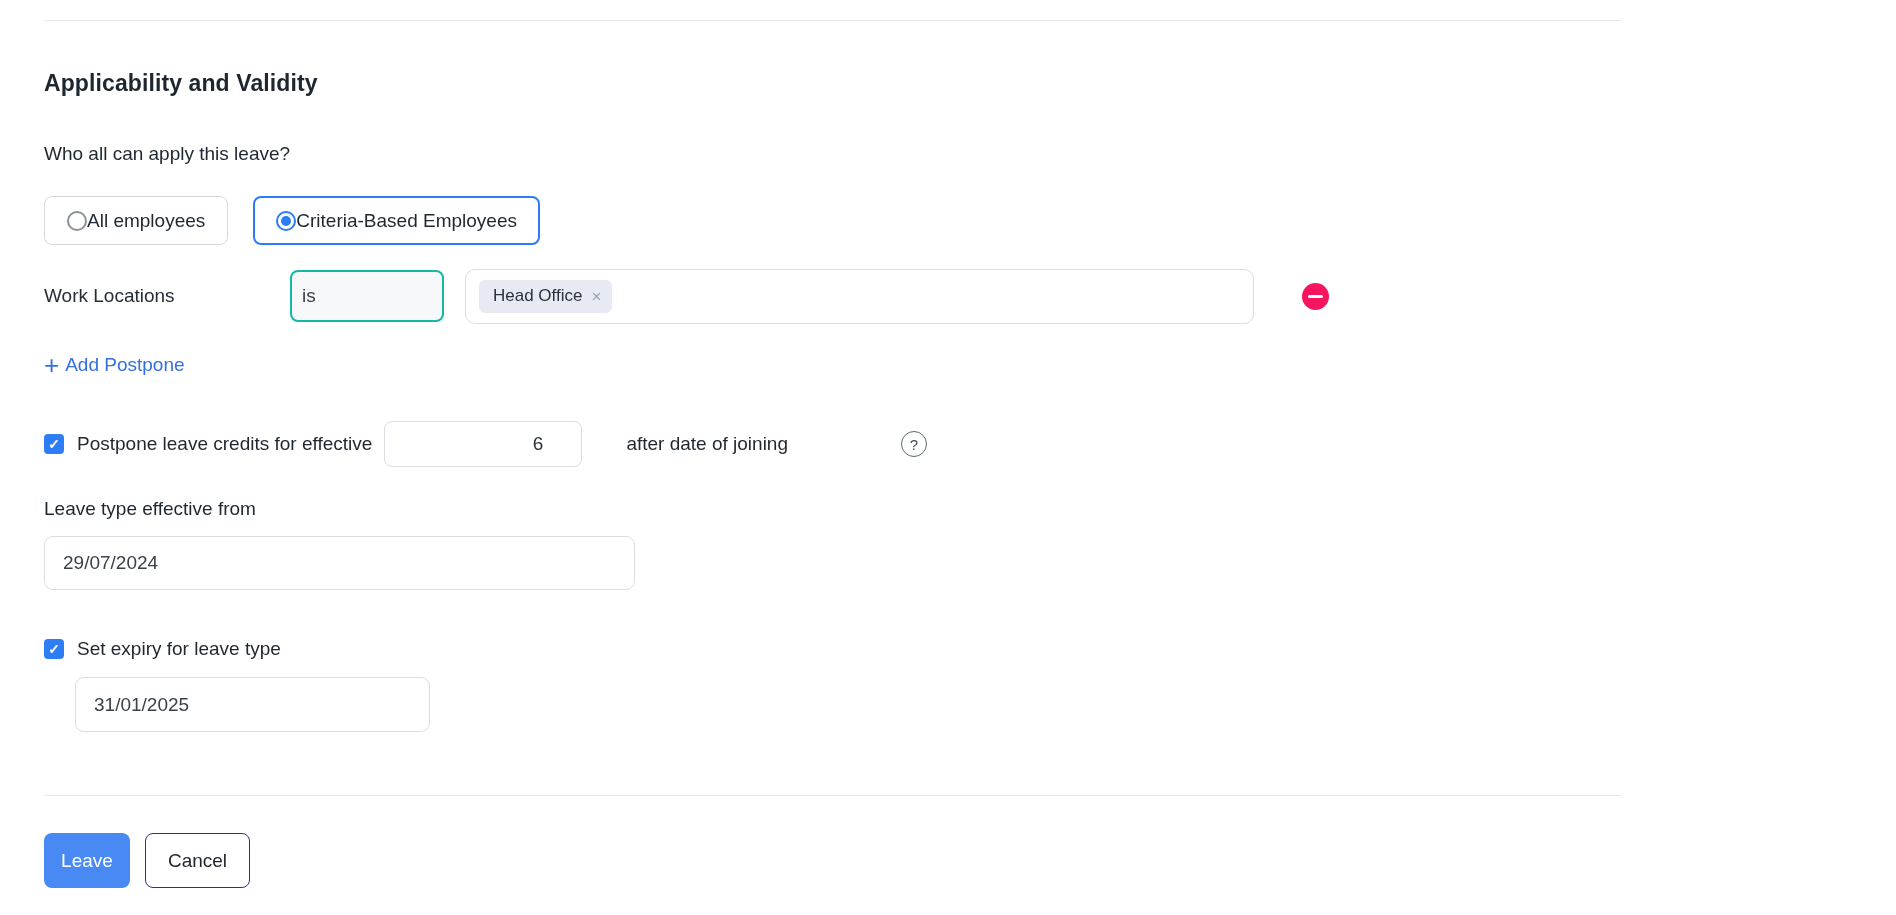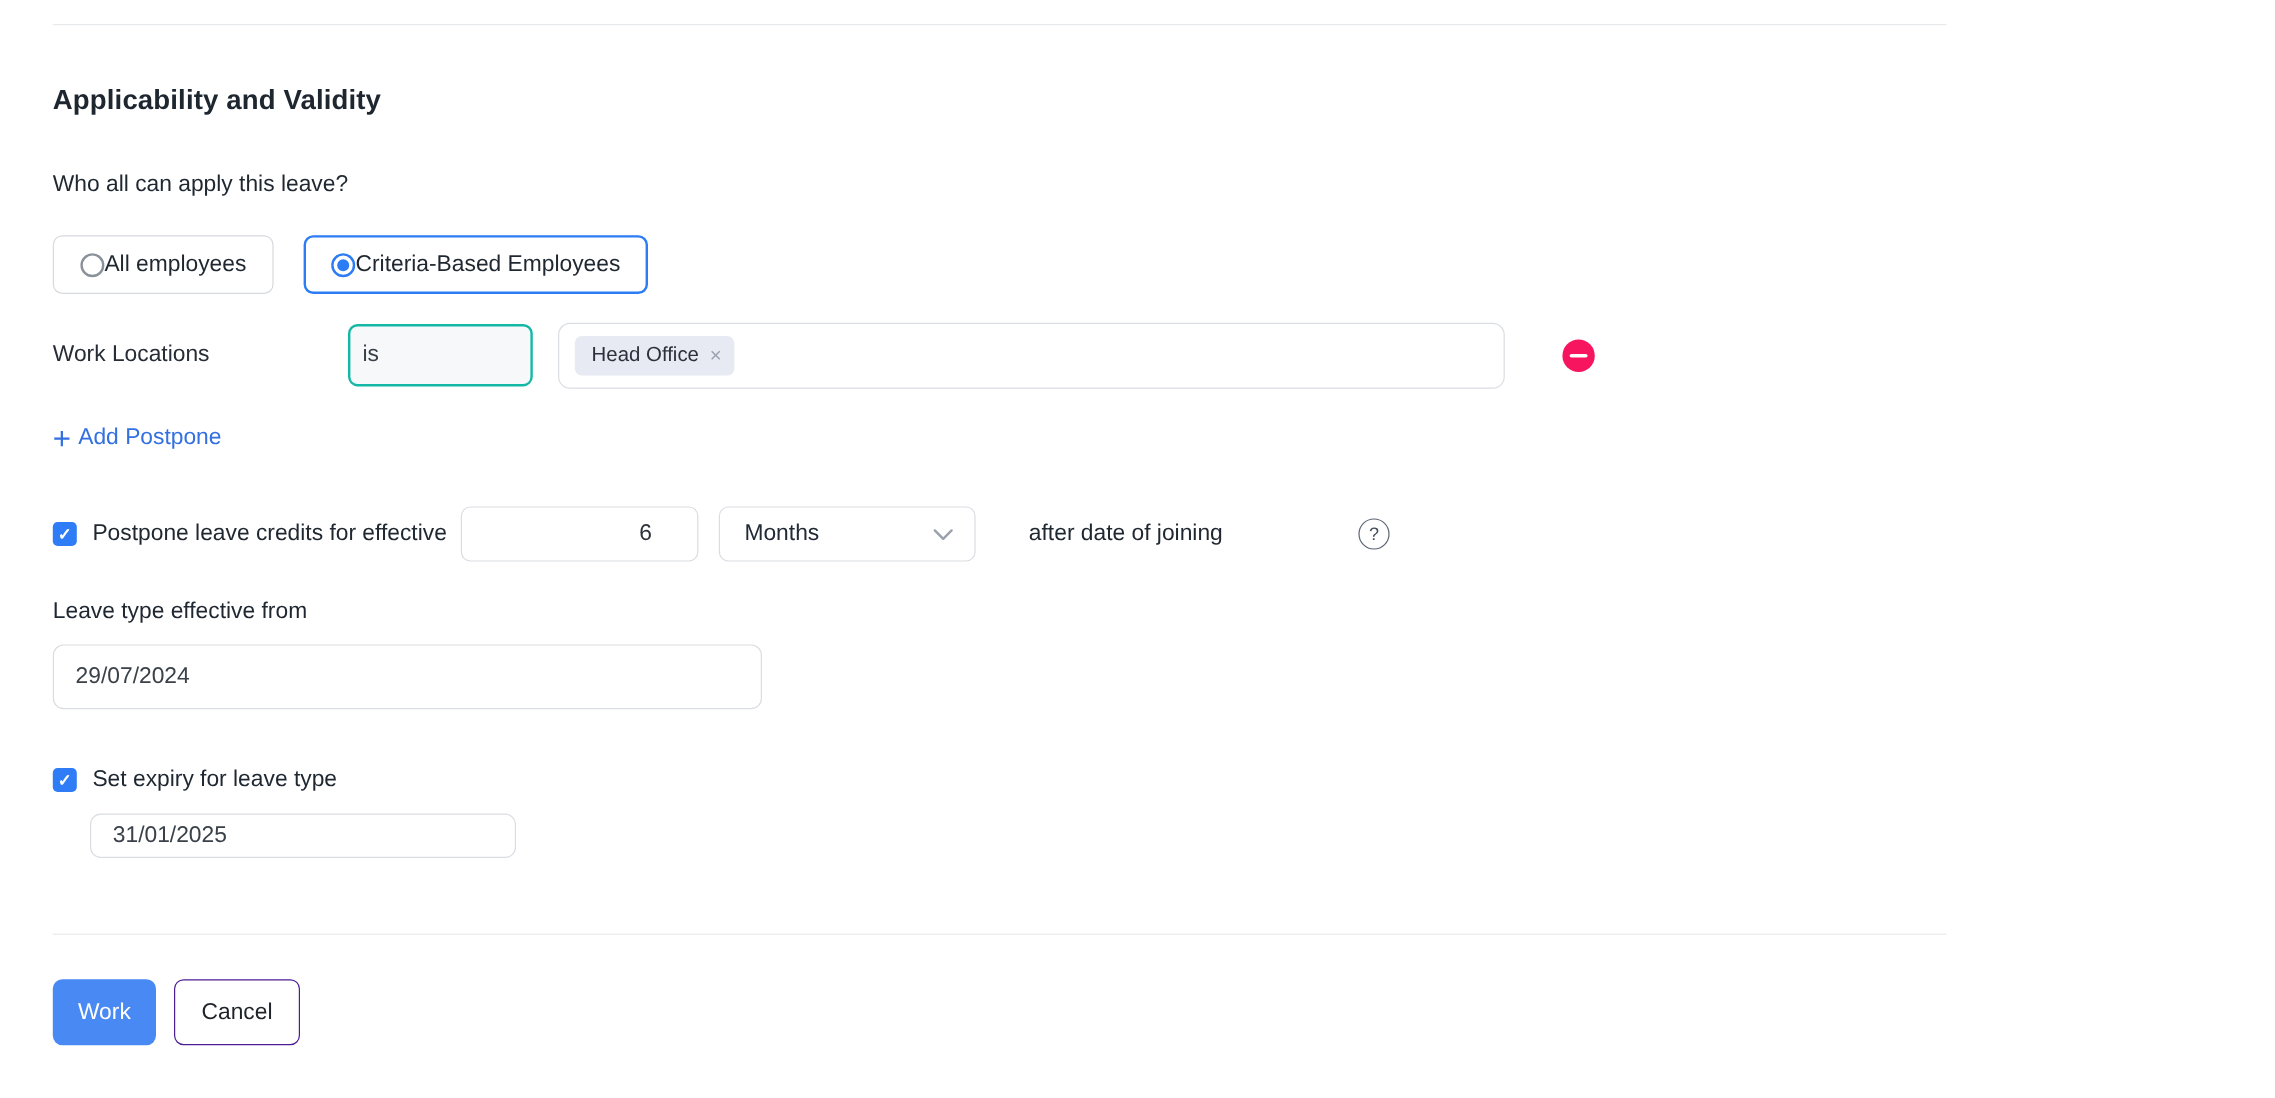--- a/index.html
+++ b/index.html
@@ -111,21 +111,21 @@
   }
 
   
   .field-label { margin: 30px 0 0 44px; font-size: 19px; line-height: 24px; color: #1f2730; }
   .date-input {
     display: block; border: 1px solid #dadde2; border-radius: 9px; background: #fff;
     padding-left: 18px; font-size: 19px; color: #3a4148; outline: none;
     font-family: "Liberation Sans", sans-serif;
   }
   .date-1 { margin: 15px 0 0 44px; width: 591px; height: 54px; }
-  .date-2 { margin: 17px 0 0 75px; width: 355px; height: 37px; }
+  .date-2 { margin: 17px 0 0 75px; width: 355px; height: 55px; }
 
   .expiry-row { margin: 48px 0 0 44px; display: flex; align-items: center; height: 22px; }
 
   
   .actions { margin: 37px 0 0 44px; display: flex; gap: 15px; }
   .btn {
     height: 55px; border-radius: 8px; font-size: 19px; cursor: pointer;
     font-family: "Liberation Sans", sans-serif;
     display: inline-flex; align-items: center; justify-content: center;
   }
@@ -174,44 +174,38 @@
   <span class="plus-glyph">+</span>
   <span>Add Postpone</span>
 </a>
 
 <div class="postpone-row">
   <span class="checkbox">
     <span>✓</span>
   </span>
   <span class="cb-label">Postpone leave credits for effective</span>
   <input class="num-input" type="text" value="6" style="">
-  <div class="unit-select">
-    <span>Months</span>
-    <svg class="chevron-svg" width="18" height="11" viewBox="0 0 18 11">
-      <polyline points="2,2 9,9 16,2" fill="none" stroke="#9aa1ac" stroke-width="2" stroke-linecap="round" stroke-linejoin="round"></polyline>
-    </svg>
-  </div>
   <span class="suffix-text">after date of joining</span>
   <span class="help-icon">
     <span>?</span>
   </span>
 </div>
 
 <div class="field-label">Leave type effective from</div>
 <input class="date-input date-1" type="text" value="29/07/2024" style="">
 
 <div class="expiry-row">
   <span class="checkbox">
     <span>✓</span>
   </span>
   <span class="cb-label">Set expiry for leave type</span>
 </div>
 <input class="date-input date-2" type="text" value="31/01/2025" style="">
 
 <div class="divider divider-bottom"></div>
 
 <div class="actions">
-  <button class="btn btn-save">Work</button>
+  <button class="btn btn-save">Leave</button>
   <button class="btn btn-cancel">Cancel</button>
 </div>
 
 
 
 
 </body></html>

